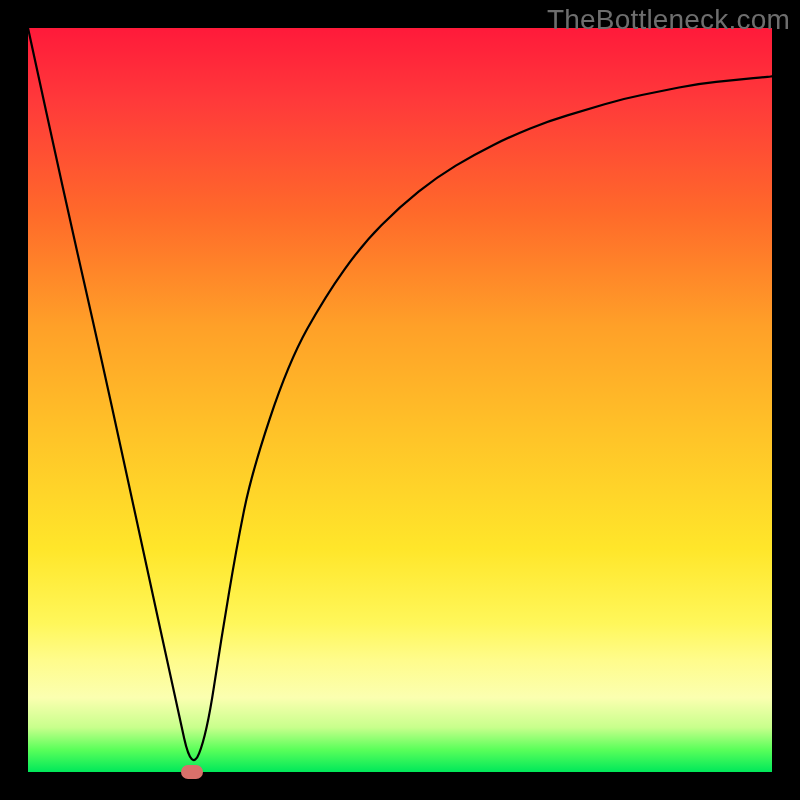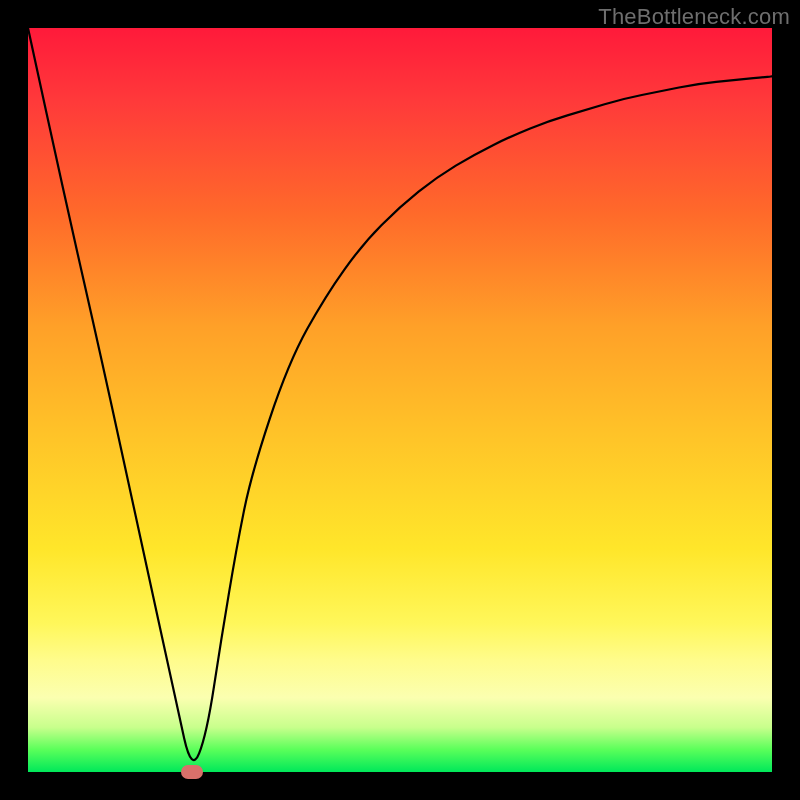--- a/index.html
+++ b/index.html
@@ -38,21 +38,21 @@
       #c8ff8c 94%,
       #5aff5a 97%,
       #00e85a 100%
     );
   }
   .watermark {
     position: absolute;
     top: 4px;
     right: 10px;
     color: #6e6e6e;
-    font-size: 22px;
+    font-size: 28px;
     font-weight: 500;
     letter-spacing: 0.2px;
     z-index: 5;
   }
   svg.curve {
     position: absolute;
     left: 0;
     top: 0;
     width: 744px;
     height: 744px;

